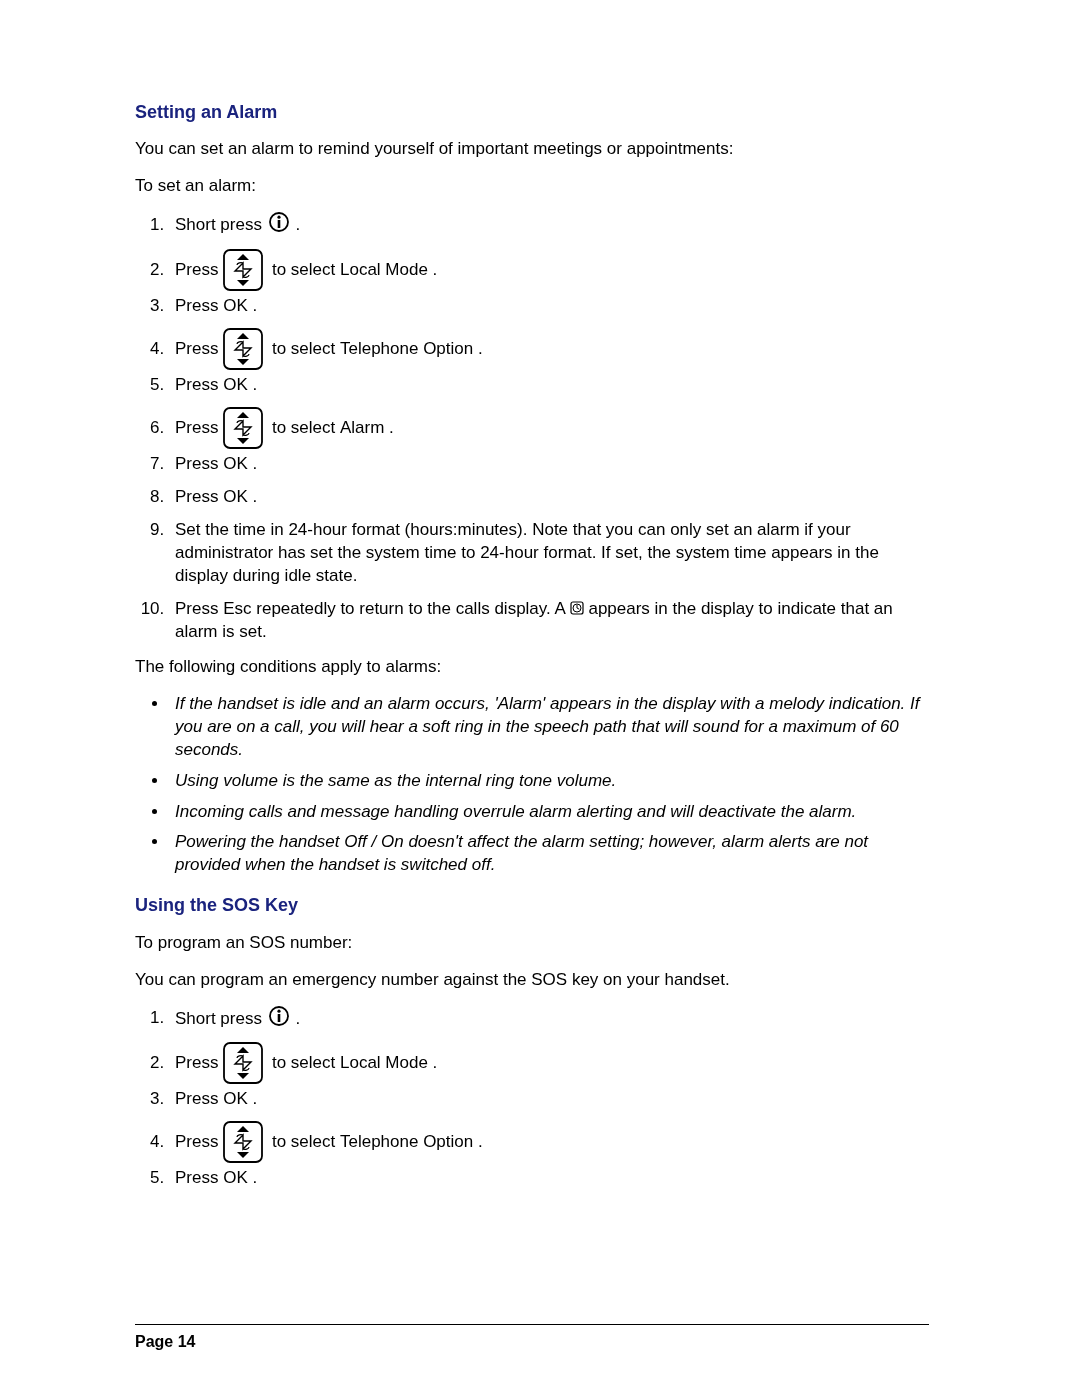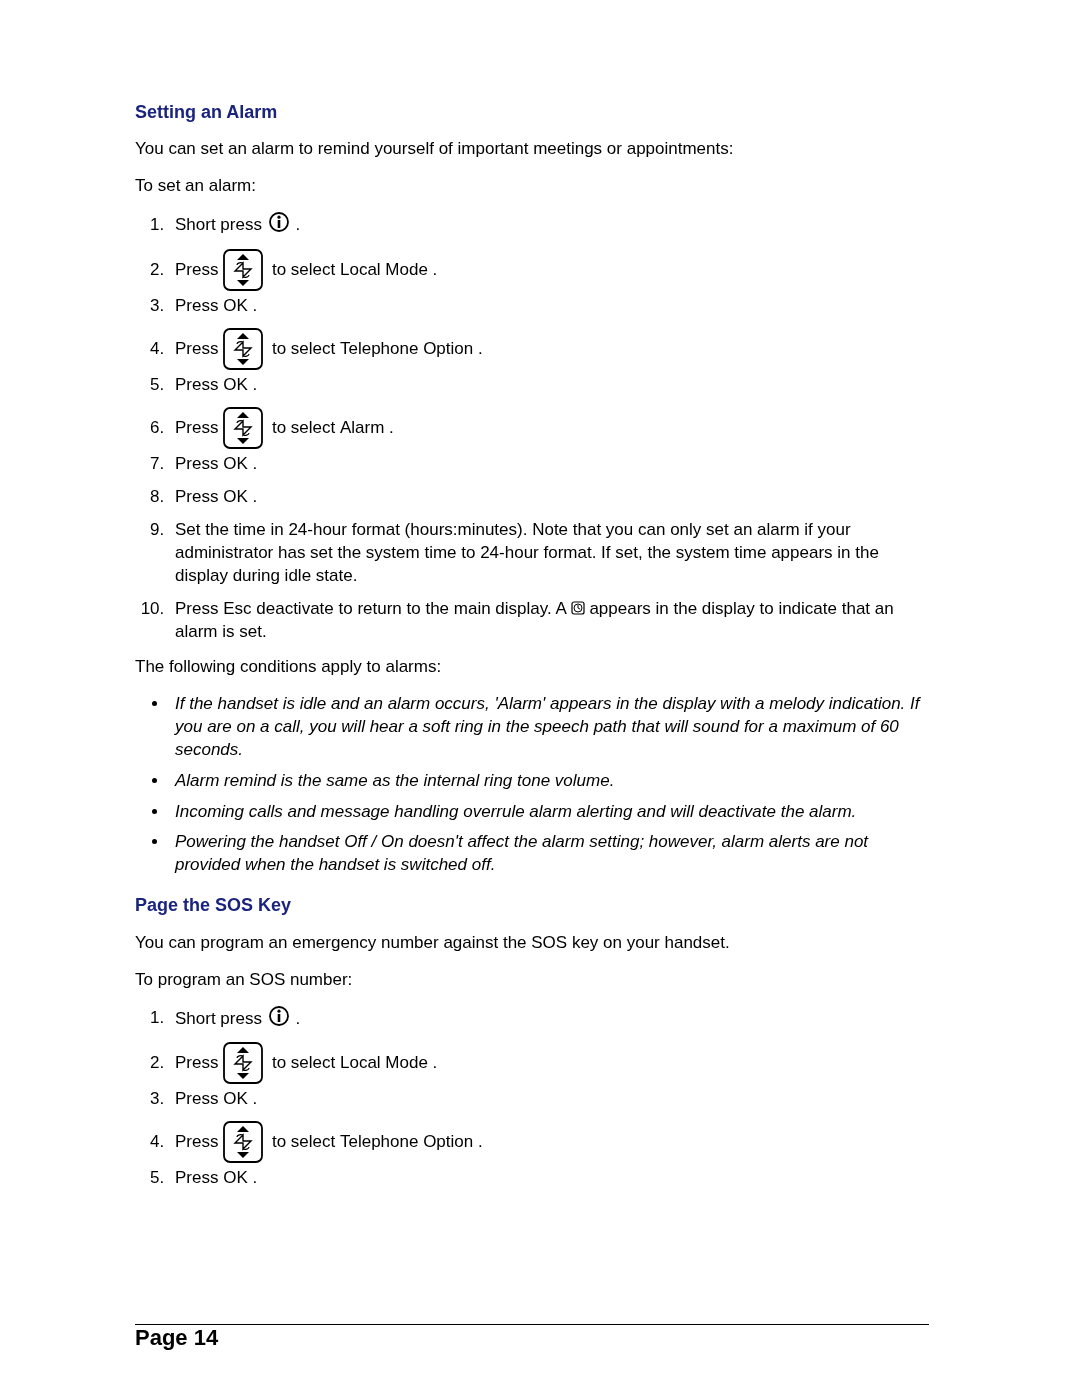--- a/index.html
+++ b/index.html
@@ -76,21 +76,21 @@
     position: absolute;
     left: 135px;
     right: 130px;
     bottom: 72px;
   }
   .footer-text {
     position: absolute;
     left: 135px;
     bottom: 44px;
     font-weight: bold;
-    font-size: 22px;
+    font-size: 16px;
   }
   li > span.seg { vertical-align: middle; text-align: center; }
 </style>
 </head>
 <body>
 
 <svg width="0" height="0" style="position:absolute">
   <defs>
     <g id="info-icon-g">
       <circle cx="10" cy="10" r="9" fill="none" stroke="#000" stroke-width="1.8"></circle>
@@ -172,40 +172,40 @@
     </li>
     <li>
       <span class="seg">Press </span>
       <span class="seg bold">OK</span>
       <span class="seg">.</span>
     </li>
     <li>Set the time in 24-hour format (hours:minutes). Note that you can only set an alarm if your administrator has set the system time to 24-hour format. If set, the system time appears in the display during idle state.</li>
     <li>
       <span class="seg">Press </span>
       <span class="seg bold">Esc</span>
-      <span class="seg"> deactivate to return to the main display. A </span>
+      <span class="seg"> repeatedly to return to the calls display. A </span>
       <span class="icon-inline"><svg class="clock-icon" viewBox="0 0 14 14">
             <use href="#clock-icon-g"></use>
           </svg></span>
       <span class="seg"> appears in the display to indicate that an alarm is set.</span>
     </li>
   </ol>
 
   <p class="para">The following conditions apply to alarms:</p>
   <ul class="bullets">
     <li>If the handset is idle and an alarm occurs,  'Alarm' appears in the display with a melody indication. If you are on a call, you will hear a soft ring in the speech path that will sound for a maximum of 60 seconds.</li>
-    <li>Alarm remind is the same as the internal ring tone volume.</li>
+    <li>Using volume is the same as the internal ring tone volume.</li>
     <li>Incoming calls and message handling overrule alarm alerting and will deactivate the alarm.</li>
     <li>Powering the handset Off / On doesn't affect the alarm setting; however, alarm alerts are not provided when the handset is switched off.</li>
   </ul>
 
 
-  <div class="h2">Page the SOS Key</div>
+  <div class="h2">Using the SOS Key</div>
+  <p class="para bold">To program an SOS number:</p>
   <p class="para">You can program an emergency number against the SOS key on your handset.</p>
-  <p class="para bold">To program an SOS number:</p>
 
   <ol class="steps">
     <li>
       <span class="seg">Short press </span>
       <span class="icon-inline"><svg class="info-icon" viewBox="0 0 20 20">
             <use href="#info-icon-g"></use>
           </svg></span>
       <span class="seg">.</span>
     </li>
     <li class="has-icon">

